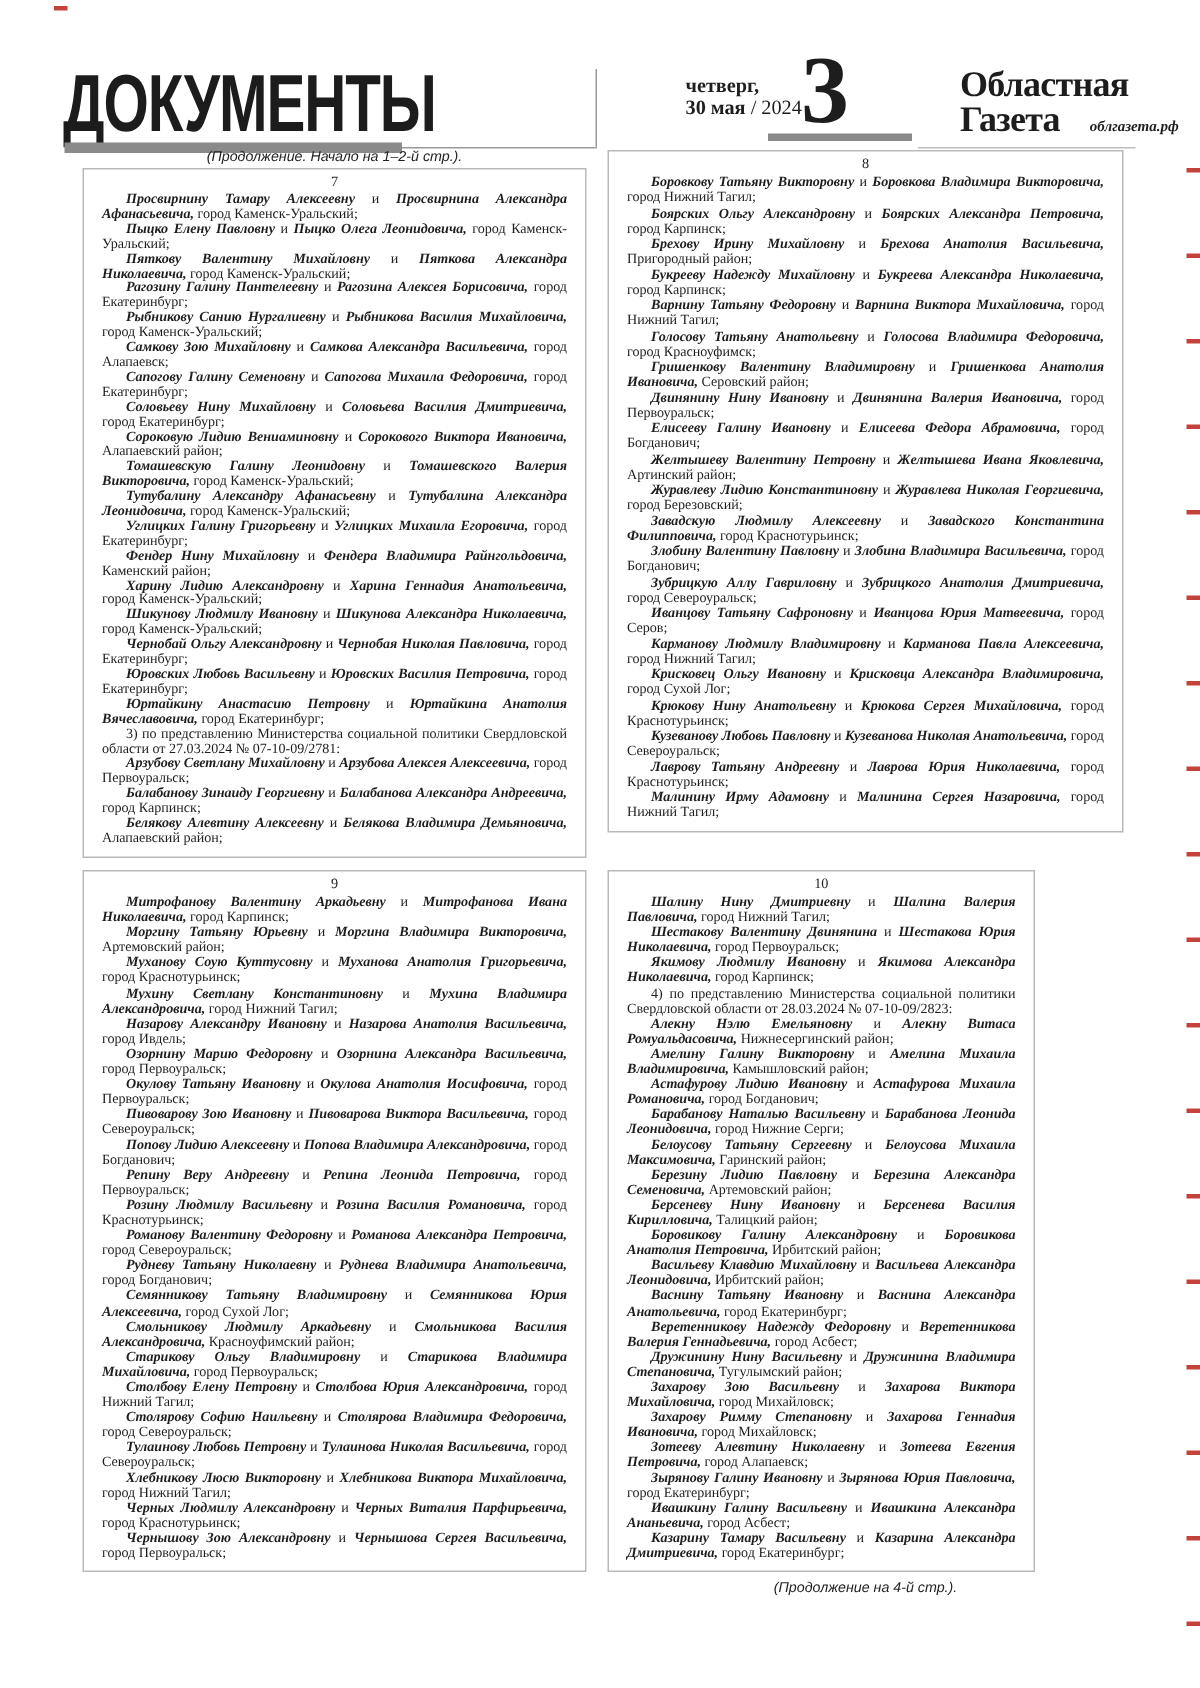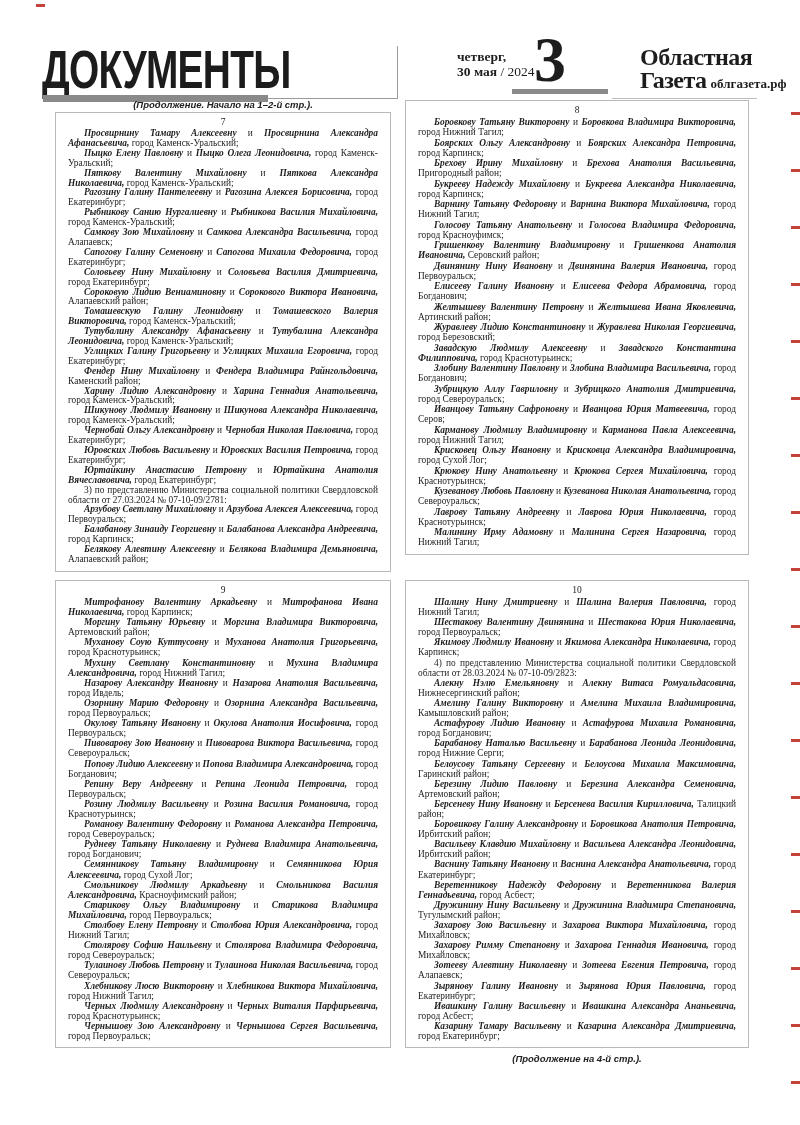--- a/index.html
+++ b/index.html
@@ -13,31 +13,31 @@
   .bar{background:#8a8a8a;}
   #bar-main{left:43px;top:95px;width:225px;height:7px;}
   #rule-1{left:268px;top:98px;width:129px;height:1px;background:#9a9a9a;}
   #vdiv{left:397px;top:46px;width:1px;height:53px;background:#9a9a9a;}
   #date-block{left:411px;top:49px;font-size:13.5px;line-height:15px;font-weight:700;margin-left:46px;}
   #date-year{font-weight:400;}
   #page-number{left:534px;top:28px;font-size:64px;line-height:64px;font-weight:700;}
   #bar-page{left:512px;top:89px;width:96px;height:5px;}
   #rule-2{left:612px;top:98px;width:145px;height:1px;background:#bdbdbd;}
   #brand{left:640px;top:46px;font-weight:700;font-size:24px;line-height:23px;letter-spacing:-0.5px;}
-  #brand-site{font-size:13px;font-weight:700;letter-spacing:0;margin-left:4px;}
-  .cont-note{font-family:"Liberation Sans",sans-serif;font-weight:700;font-style:italic;
+  #brand-site{font-size:10px;font-style:italic;font-weight:700;letter-spacing:0;margin-left:20px;}
+  .cont-note{font-family:"Liberation Sans",sans-serif;font-weight:400;font-style:italic;
     font-size:9.5px;text-align:center;color:#222;}
   #cont-top{left:55px;top:99px;width:336px;}
   #cont-bottom{left:405px;top:1053px;width:344px;}
   
   .box{border:1px solid #b9b9b9;background:#fff;padding:4px 12px 6px;box-sizing:border-box;}
   #box7{left:55px;top:112px;width:336px;}
   #box8{left:405px;top:100px;width:344px;}
   #box9{left:55px;top:580px;width:336px;}
-  #box10{left:405px;top:580px;width:344px;}
+  #box10{left:405px;top:580px;width:285px;}
   .blk-num{text-align:center;font-size:9.5px;line-height:11px;margin-bottom:1px;}
   .blk-body{font-size:9.4px;line-height:10.1px;text-align:justify;}
   #box7 .blk-body{line-height:9.9px;}
   #box8 .blk-body{line-height:10.25px;}
   .blk-body p{margin:0;text-indent:16px;}
   .nm{font-weight:700;font-style:italic;}
   
   .mark{position:absolute;width:9px;height:3px;}
 </style>
 </head>

